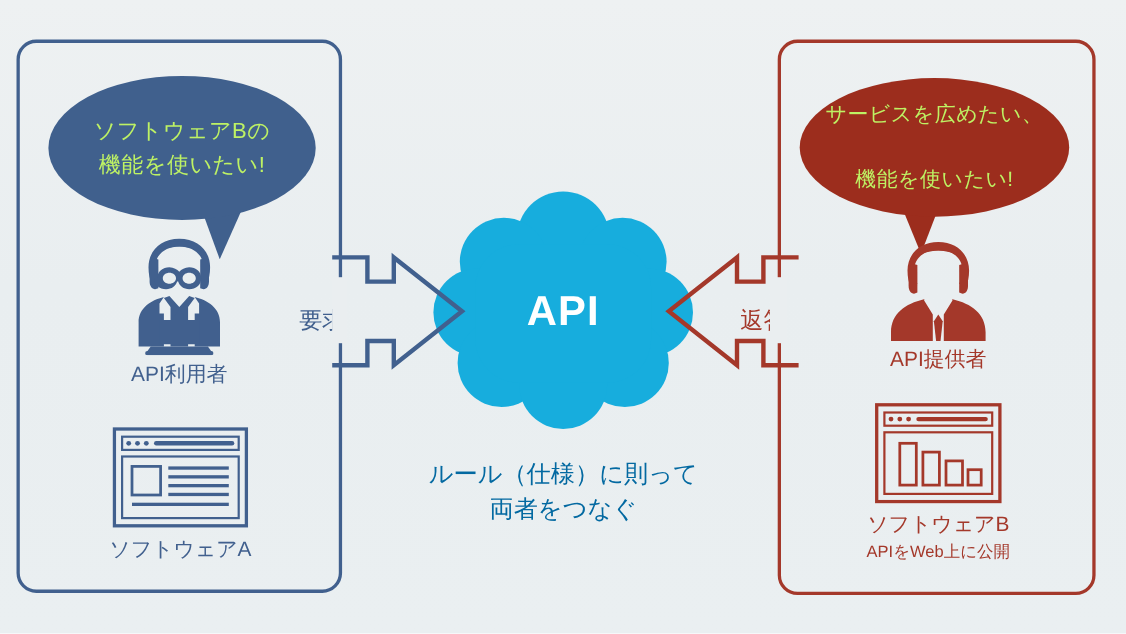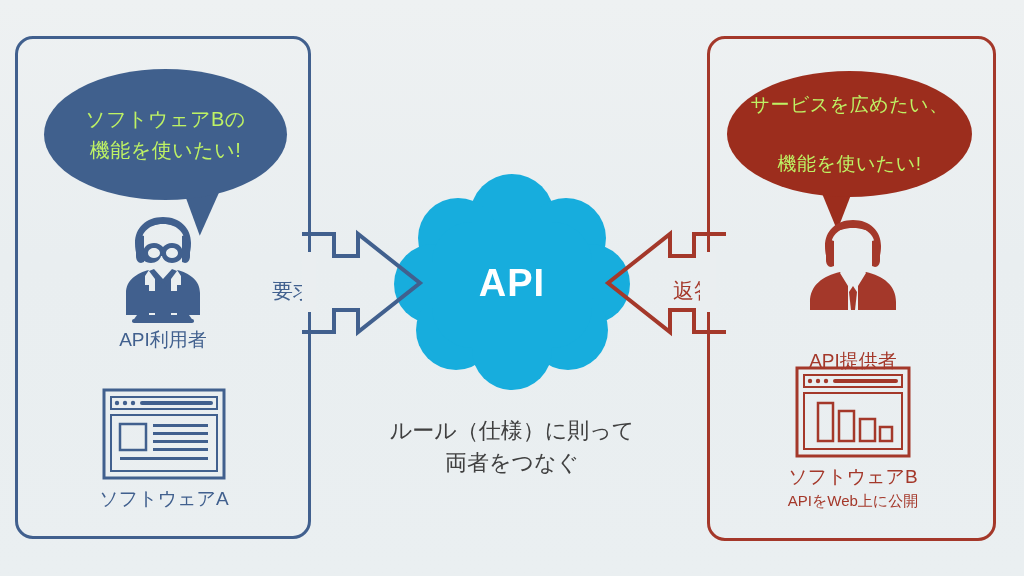--- a/index.html
+++ b/index.html
@@ -118,21 +118,21 @@
   }
 
   
   .figure-block {
     position: absolute;
     display: flex;
     flex-direction: column;
     align-items: center;
   }
   #person-consumer { left: 78px; top: 215px; width: 170px; }
-  #person-provider { left: 778px; top: 218px; width: 150px; gap: 34px; }
+  #person-provider { left: 778px; top: 218px; width: 150px; }
 
   .caption {
     text-align: center;
     white-space: nowrap;
   }
   .caption-lg { font-size: 19px; }
   .caption-sm { font-size: 15px; }
   .cap-blue { color: #41608e; }
   .cap-red  { color: #a4382a; }
 
@@ -161,21 +161,21 @@
     font-weight: bold;
     color: #ffffff;
     letter-spacing: 1px;
   }
   #cloud-caption {
     position: absolute;
     left: 352px;
     top: 415px;
     width: 320px;
     text-align: center;
-    color: #404040;
+    color: #0369a1;
     font-size: 22px;
     line-height: 32px;
   }
   #cloud-caption .line { display: block; white-space: nowrap; }
 
   
   #arrow-request {
     position: absolute;
     left: 300px;
     top: 228px;

